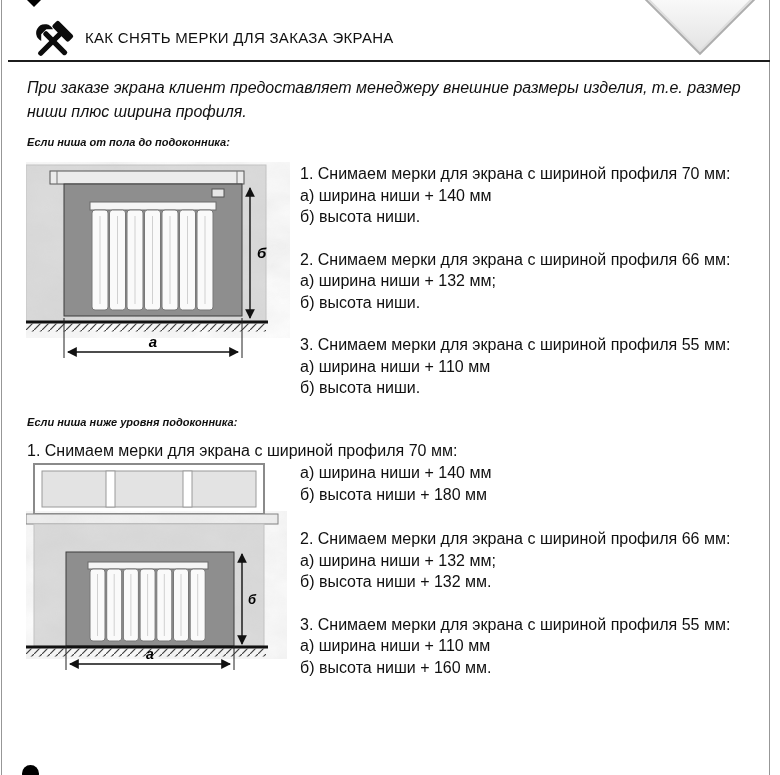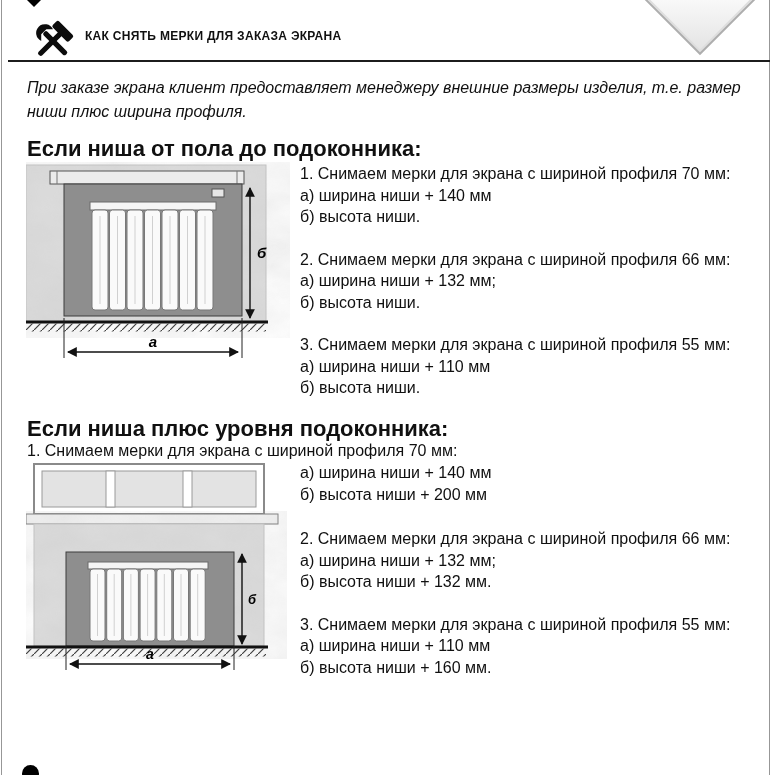--- a/index.html
+++ b/index.html
@@ -1,22 +1,22 @@
 <!DOCTYPE html>
 <html><head>
 <meta charset="utf-8">
 <style>
   html,body{margin:0;padding:0;background:#ffffff;}
   .page{position:relative;width:780px;height:775px;background:#ffffff;overflow:hidden;
         font-family:"Liberation Sans",sans-serif;color:#101010;}
   .abs{position:absolute;}
-  .title{font-weight:bold;font-size:12px;letter-spacing:.3px;white-space:nowrap;}
+  .title{font-weight:normal;font-size:15px;letter-spacing:.3px;white-space:nowrap;}
   .rule{background:#1c1c1c;}
   .intro{font-size:16px;line-height:24px;}
-  .sec-heading{font-weight:bold;font-size:22px;white-space:nowrap;}
+  .sec-heading{font-weight:bold;font-size:11px;white-space:nowrap;font-style:italic;}
   .measure-item{margin-bottom:21px;}
   .measure-item div{font-size:16px;line-height:21.5px;white-space:nowrap;}
   .s2-lines div{font-size:16px;line-height:21.5px;white-space:nowrap;}
   svg text{font-family:"Liberation Sans",sans-serif;}
   .edge{background:#979797;}
   .diamond{transform:rotate(45deg);background:linear-gradient(135deg,#ffffff 55%,#e3e3e3);
            border:2px solid #aeaeae;box-shadow:inset 0 0 0 2px #dedede;}
   .dot{border-radius:50%;background:#000;}
   .wedge{background:#000;clip-path:polygon(0 0,100% 0,50% 100%);}
 </style>
@@ -119,25 +119,25 @@
       <div>а) ширина ниши + 132 мм;</div>
       <div>б) высота ниши.</div>
     </div>
     <div class="measure-item">
       <div>3. Снимаем мерки для экрана с  шириной профиля 55 мм:</div>
       <div>а) ширина ниши + 110 мм</div>
       <div>б) высота ниши.</div>
     </div>
   </div>
 
-  <div class="abs sec-heading" style="left:27px;top:416px;">Если ниша плюс уровня подоконника:</div>
+  <div class="abs sec-heading" style="left:27px;top:416px;">Если ниша ниже уровня подоконника:</div>
   <div class="abs" style="left:27px;top:440px;font-size:16px;line-height:21.5px;white-space:nowrap;">1. Снимаем мерки для экрана с шириной профиля 70 мм:</div>
   <div class="abs s2-lines" style="left:300px;top:462px;">
     <div>а) ширина ниши + 140 мм</div>
-    <div>б) высота ниши + 200 мм</div>
+    <div>б) высота ниши + 180 мм</div>
   </div>
 
   <div class="abs" style="left:26px;top:462px;width:268px;height:245px;">
     <svg width="268" height="245" viewBox="0 0 268 245">
       <defs>
         <filter id="tex2" x="-10%" y="-10%" width="120%" height="120%">
           <feTurbulence type="fractalNoise" baseFrequency="0.02 0.028" numOctaves="4" seed="23"></feTurbulence>
           <feColorMatrix type="matrix" values="0 0 0 0 0.55  0 0 0 0 0.55  0 0 0 0 0.55  0 0 0 0.55 0"></feColorMatrix>
         </filter>
         <marker id="ar2" viewBox="0 0 10 10" refX="9" refY="5" markerWidth="9" markerHeight="7" orient="auto-start-reverse">

